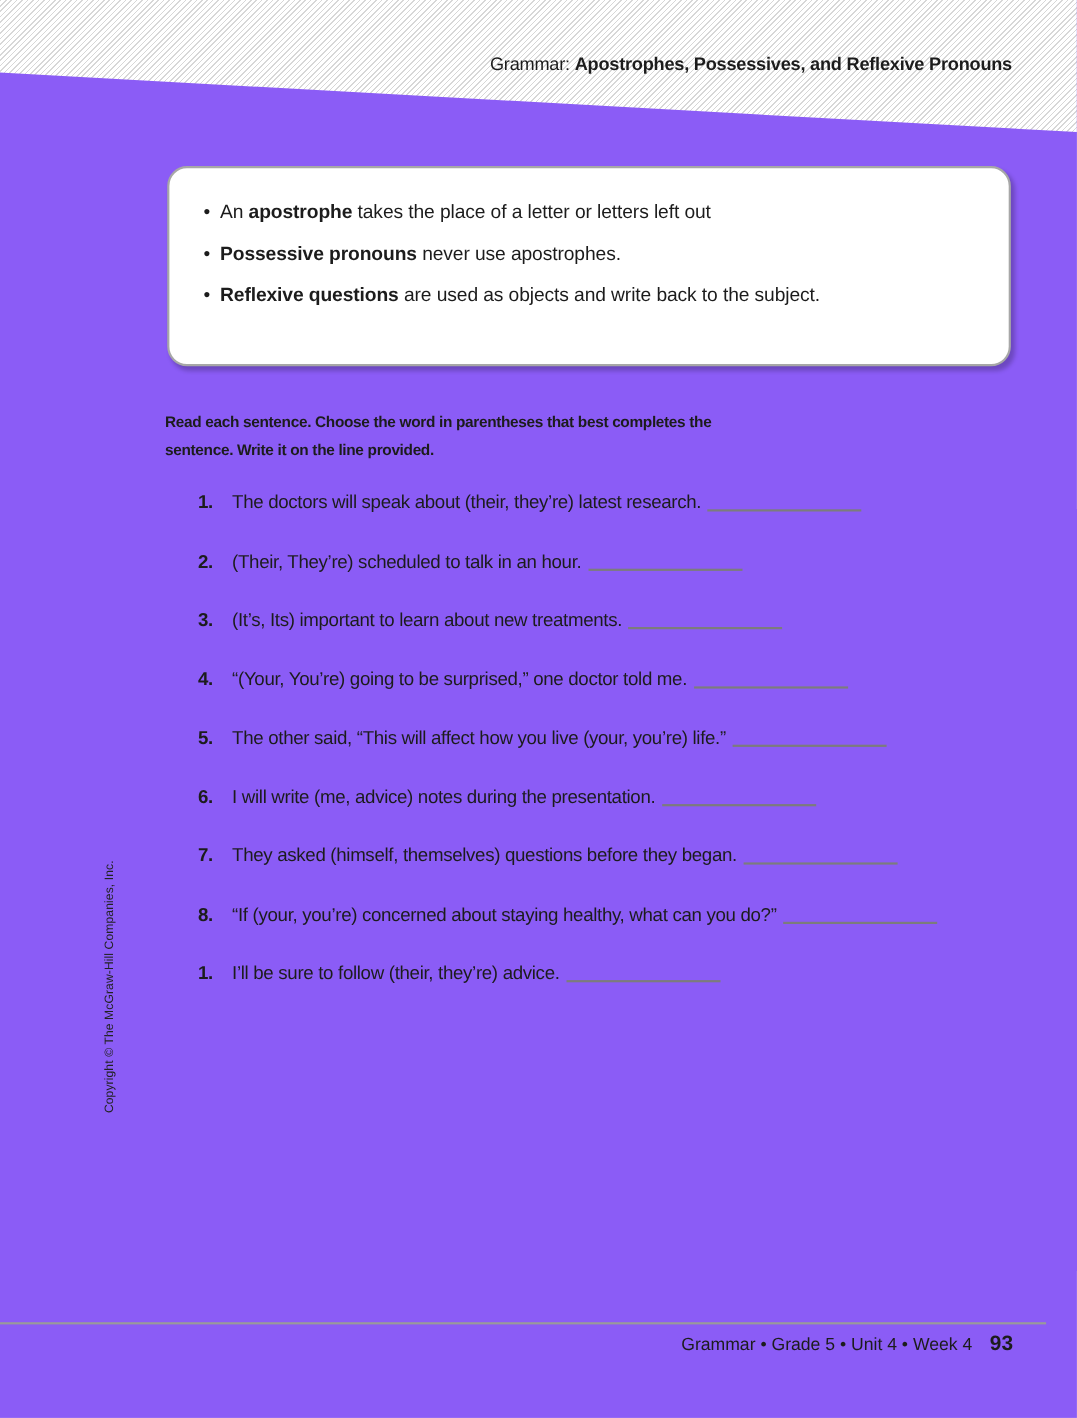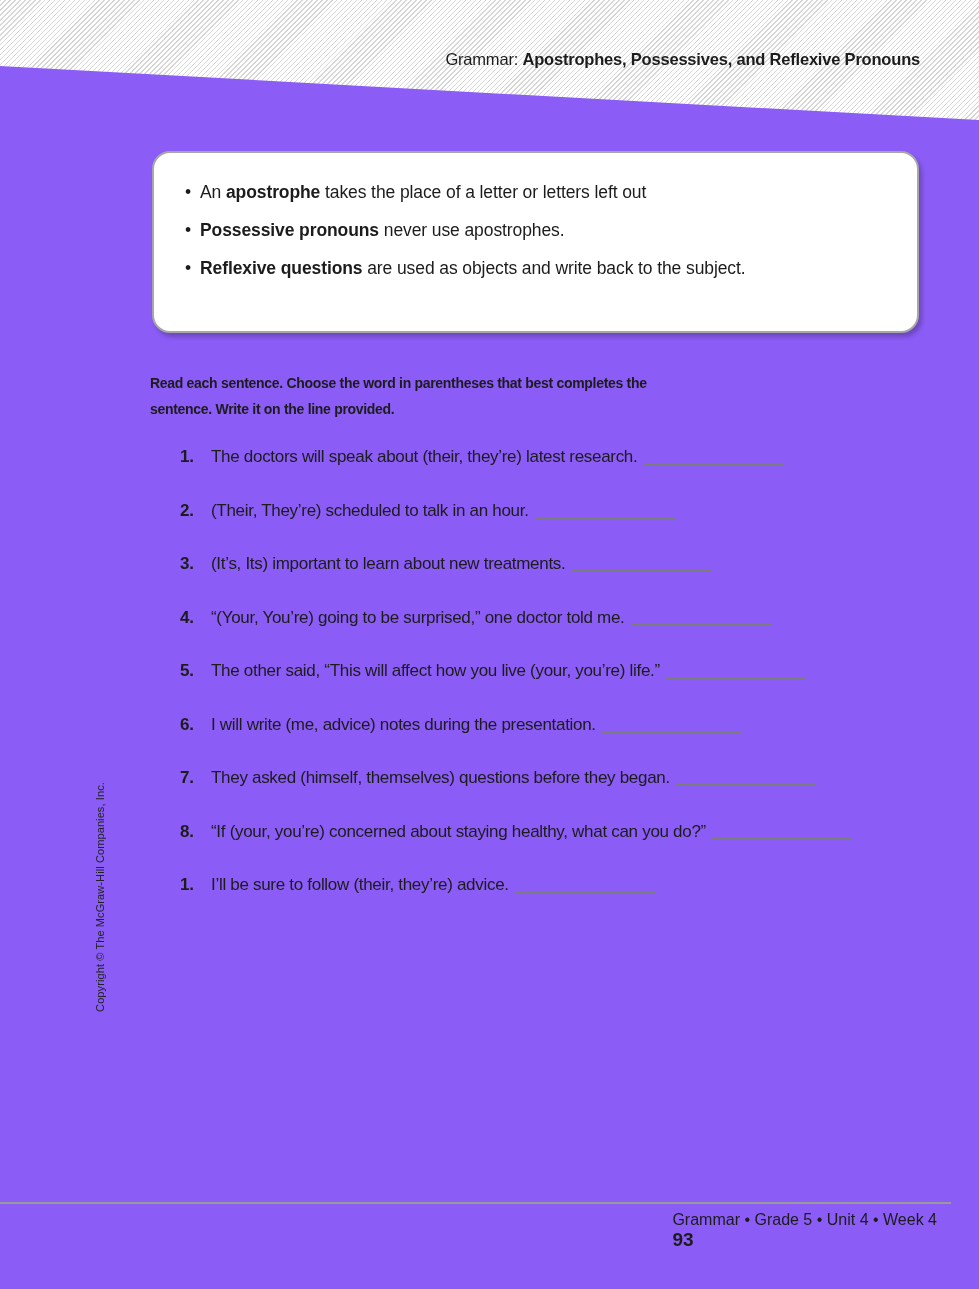--- a/index.html
+++ b/index.html
@@ -67,21 +67,20 @@
     transform:translate(-50%,-50%) rotate(-90deg);
     white-space:nowrap; font-size:11px; color:#222; letter-spacing:0.1px;
   }
   .footer-rule {
     position:absolute; left:0; top:1202px; width:951px; height:2px; background:#9a9a9a;
   }
   .footer {
     position:absolute; right:58px; top:1211px;
     display:flex; align-items:baseline; white-space:nowrap;
     font-size:16px;
-    flex-direction:column;
   }
   .footer .pagenum { font-weight:bold; font-size:19px; margin-left:16px; }
 </style>
 </head>
 <body>
 
 <div class="page">
 
   <div class="hatch"></div>
 

